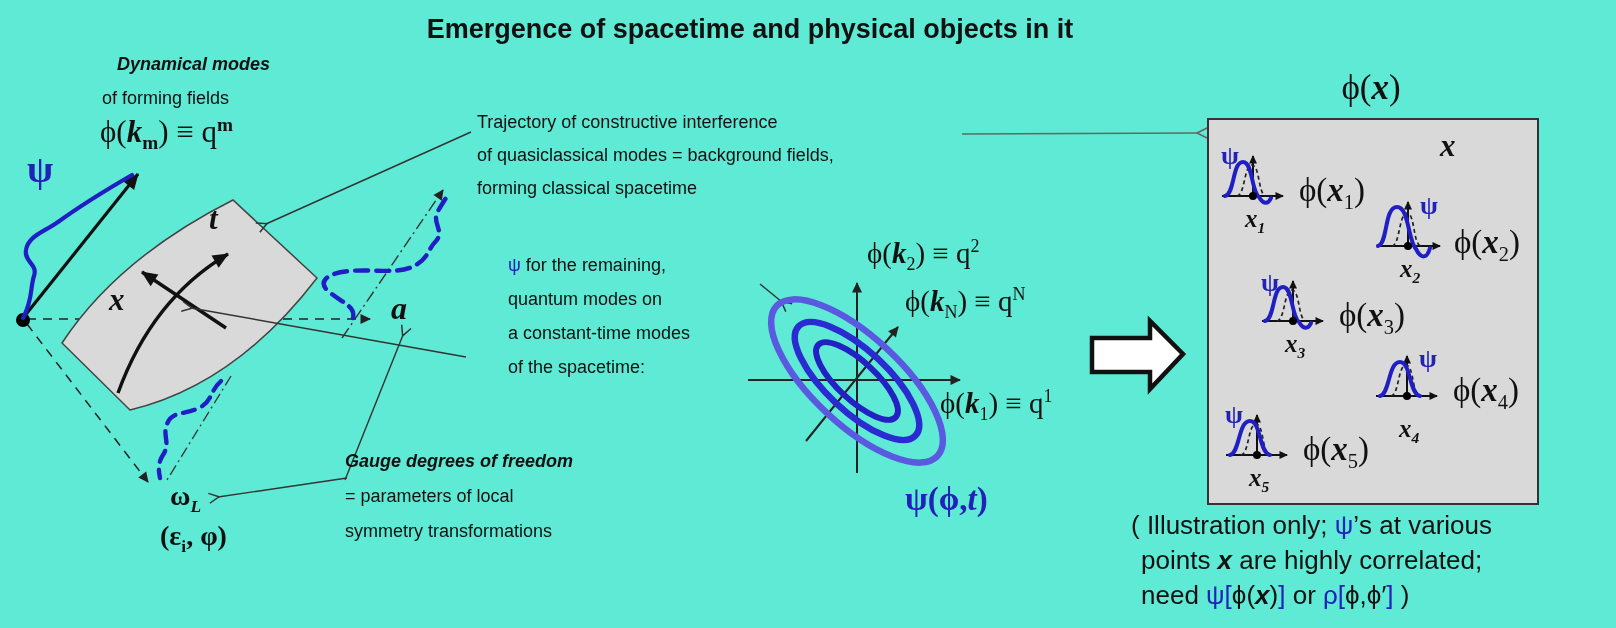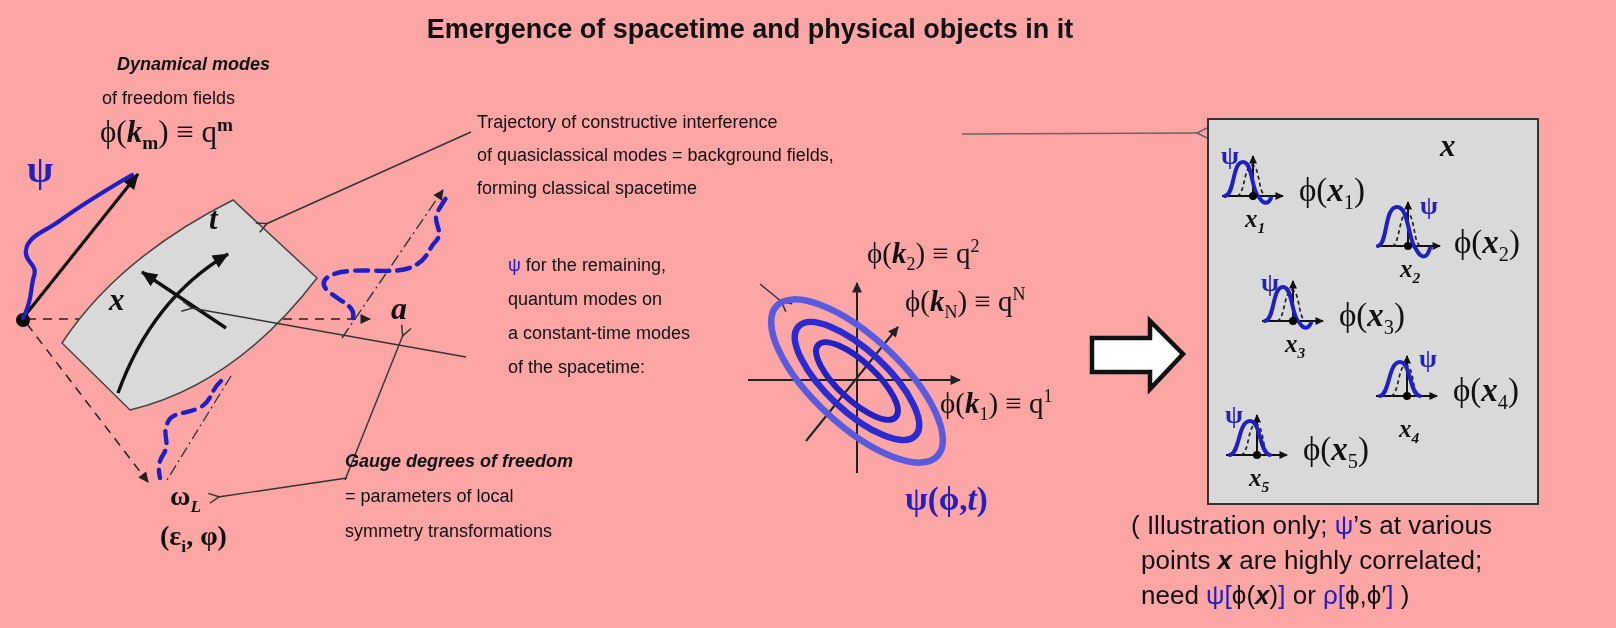--- a/index.html
+++ b/index.html
@@ -1,16 +1,16 @@
 <!DOCTYPE html>
 <html><head>
 <meta charset="utf-8">
 <style>
   html,body{margin:0;padding:0;background:#fff;}
-  .stage{position:relative;width:1616px;height:628px;background:#fca5a5;overflow:hidden;
+  .stage{position:relative;width:1616px;height:628px;background:#5eead4;overflow:hidden;
          font-family:"Liberation Sans",sans-serif;color:#111;}
   svg.art{position:absolute;left:0;top:0;width:1616px;height:628px;}
   .t{position:absolute;white-space:nowrap;line-height:1.15;}
   .serif{font-family:"Liberation Serif",serif;}
   .blue{color:#2222bb;}
   .bi{font-weight:bold;font-style:italic;}
   b.ki,b.xi{font-style:italic;}
   sub,sup{font-size:62%;line-height:0;}
   sub.bsub,sup.bsup{font-weight:bold;}
   sub.itb{font-weight:bold;font-style:italic;}
@@ -124,21 +124,21 @@
       <line x1="0" y1="2" x2="0" y2="-40" stroke="#111" stroke-width="2" marker-end="url(#ahm)"></line>
       <path d="M-16,0 C-8,-1 -9,-31 -1,-31 C7,-31 5,-1 13,0" fill="none" stroke="#222" stroke-width="1.7" stroke-dasharray="4 3"></path>
       <path d="M-27,0 C-17,-2 -19,-34 -7,-34 C4,-34 2,-2 13,0" fill="none" stroke="#1f1fc4" stroke-width="4" stroke-linecap="round"></path>
       <circle r="4" fill="#000"></circle>
     </g>
   </svg>
 
   <div class="t title" style="left:370px;top:14px;width:760px;">Emergence of spacetime and physical objects in it</div>
 
   <div class="t sans26 it600" style="left:117px;top:54px;">Dynamical modes</div>
-  <div class="t sans26" style="left:102px;top:88px;">of freedom fields</div>
+  <div class="t sans26" style="left:102px;top:88px;">of forming fields</div>
   <div class="t serif fm" style="left:100px;top:114px;">ϕ(<b class="ki">k</b><sub class="bsub">m</sub>) ≡ q<sup class="bsup">m</sup></div>
   <div class="t serif blue" style="left:27px;top:148px;font-size:38px;font-weight:600;">ψ</div>
   <div class="t serif bi" style="left:209px;top:201px;font-size:31px;">t</div>
   <div class="t serif bi" style="left:109px;top:282px;font-size:31px;">x</div>
   <div class="t serif bi" style="left:391px;top:290px;font-size:32px;">a</div>
   <div class="t serif" style="left:170px;top:480px;font-size:28px;font-weight:600;">ω<sub class="itb">L</sub></div>
   <div class="t serif" style="left:160px;top:520px;font-size:28px;font-weight:600;">(ε<sub class="bsub">i</sub>, φ)</div>
 
   <div class="t sans26 lh33" style="left:477px;top:112px;">
     <div>Trajectory of constructive interference</div>
@@ -157,20 +157,21 @@
     <div class="it600">Gauge degrees of freedom</div>
     <div>= parameters of local</div>
     <div>symmetry transformations</div>
   </div>
 
   <div class="t serif axlab" style="left:835px;top:237px;margin-left:32px;">ϕ(<b class="ki">k</b><sub>2</sub>) ≡ q<sup>2</sup></div>
   <div class="t serif axlab" style="left:905px;top:285px;">ϕ(<b class="ki">k</b><sub>N</sub>) ≡ q<sup>N</sup></div>
   <div class="t serif axlab" style="left:940px;top:387px;">ϕ(<b class="ki">k</b><sub>1</sub>) ≡ q<sup>1</sup></div>
   <div class="t serif blue" style="left:905px;top:481px;font-size:33px;font-weight:600;">ψ(ϕ,<b class="ki">t</b>)</div>
 
+  <div class="t serif" style="left:1316px;top:68px;width:110px;text-align:center;font-size:35px;">ϕ(<b class="xi">x</b>)</div>
   <div class="t serif bi" style="left:1440px;top:128px;font-size:31px;">x</div>
 
   <div class="t serif minipsi" style="left:1221px;top:141px;">ψ</div>
   <div class="t serif miniphi" style="left:1299px;top:172px;">ϕ(<b class="xi">x</b><sub>1</sub>)</div>
   <div class="t serif minix" style="left:1245px;top:205px;"><b class="xi">x</b><sub class="bsub">1</sub></div>
 
   <div class="t serif minipsi" style="left:1420px;top:191px;">ψ</div>
   <div class="t serif miniphi" style="left:1454px;top:224px;">ϕ(<b class="xi">x</b><sub>2</sub>)</div>
   <div class="t serif minix" style="left:1400px;top:255px;"><b class="xi">x</b><sub class="bsub">2</sub></div>
 

